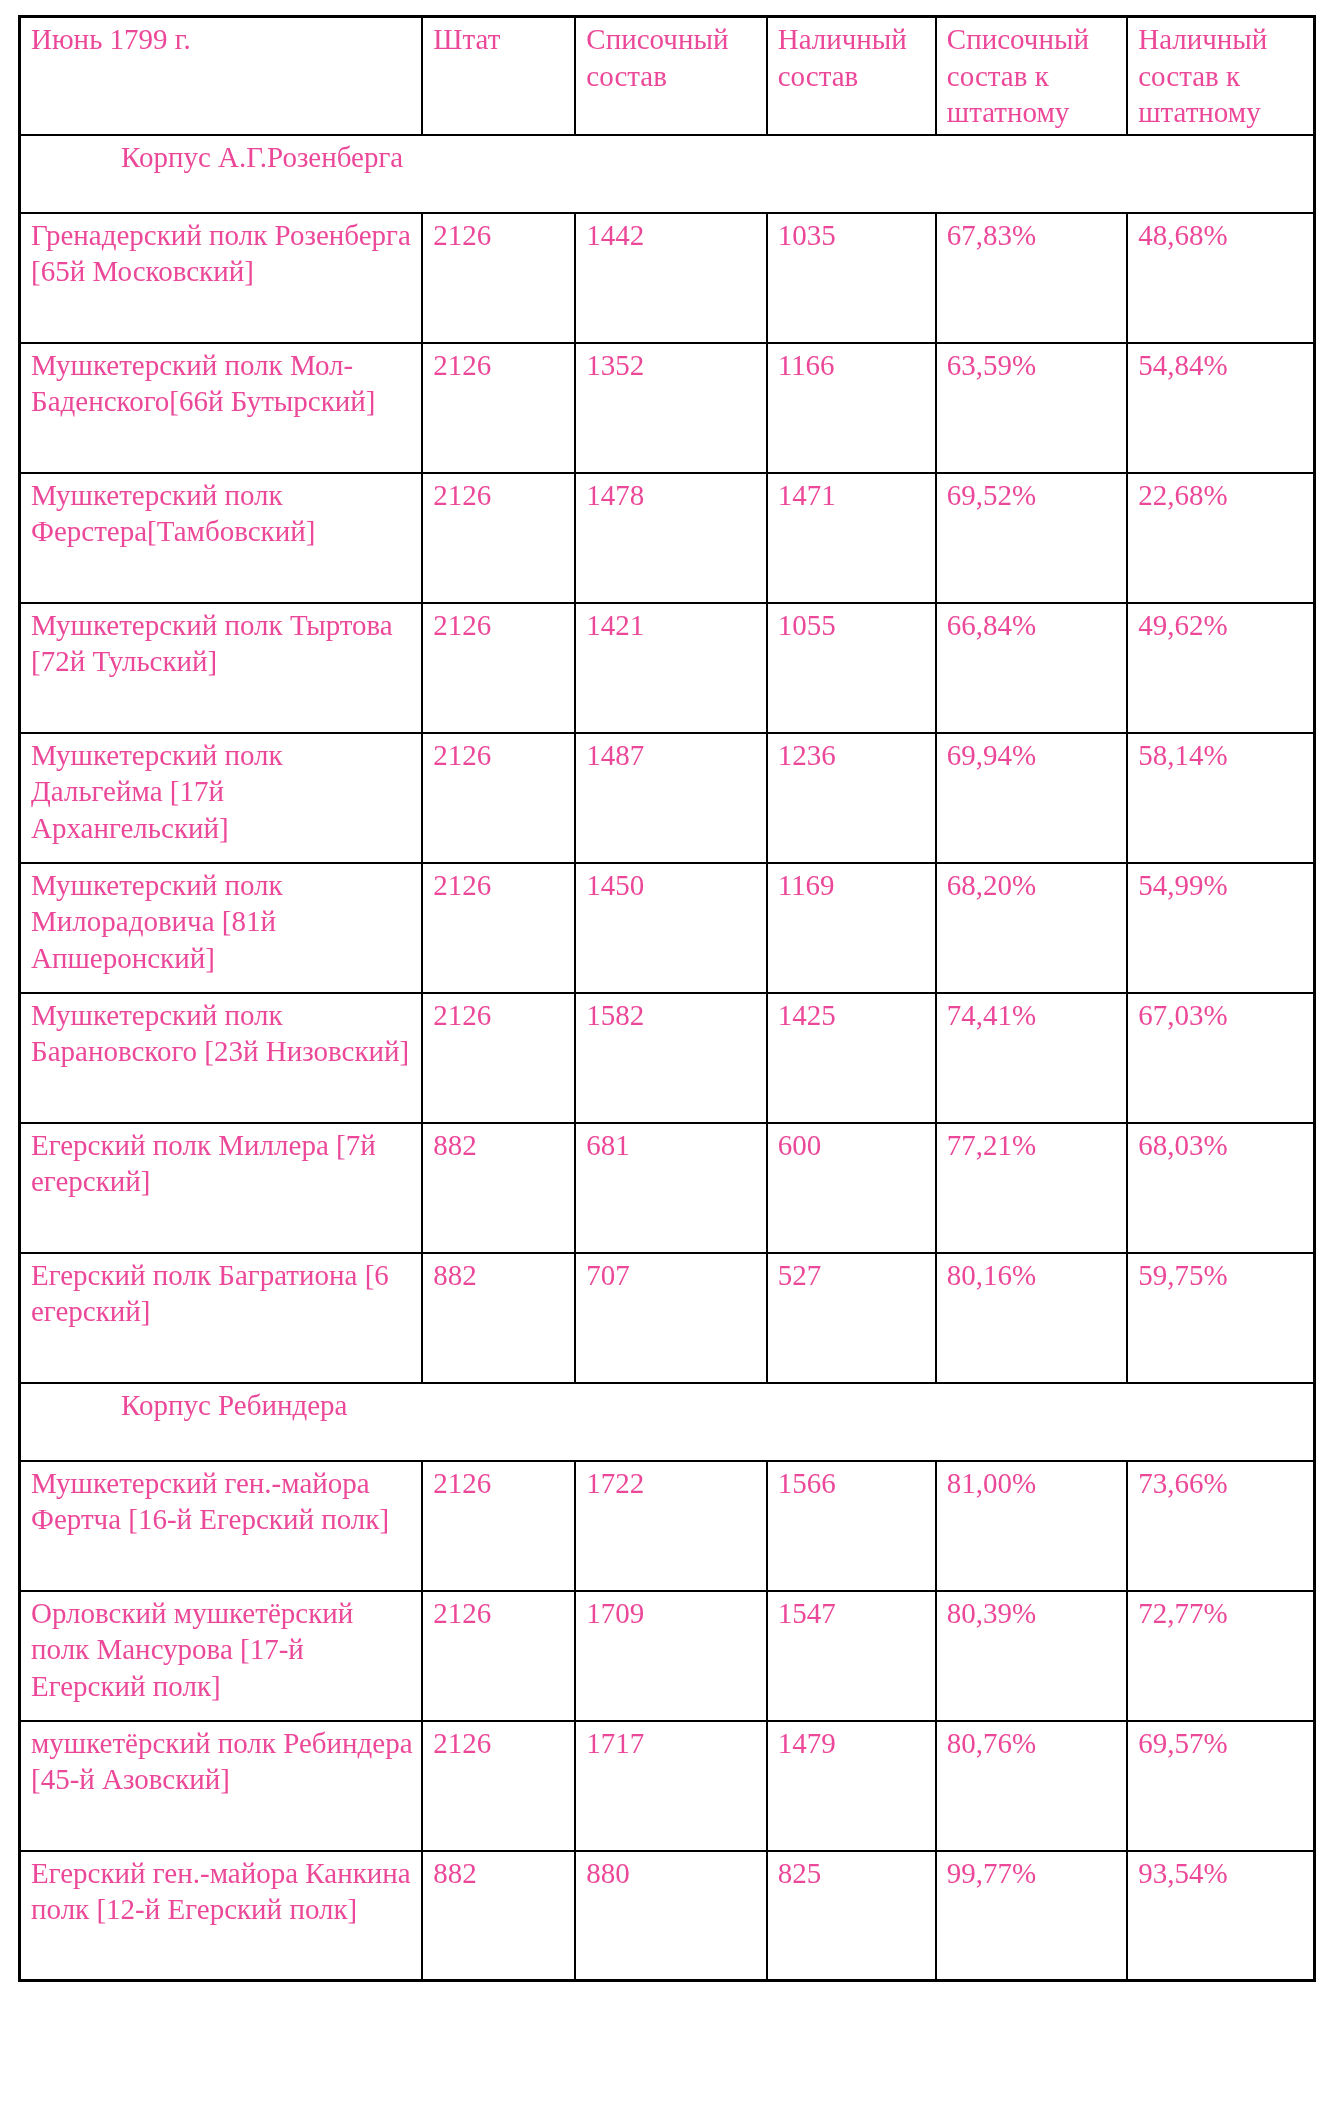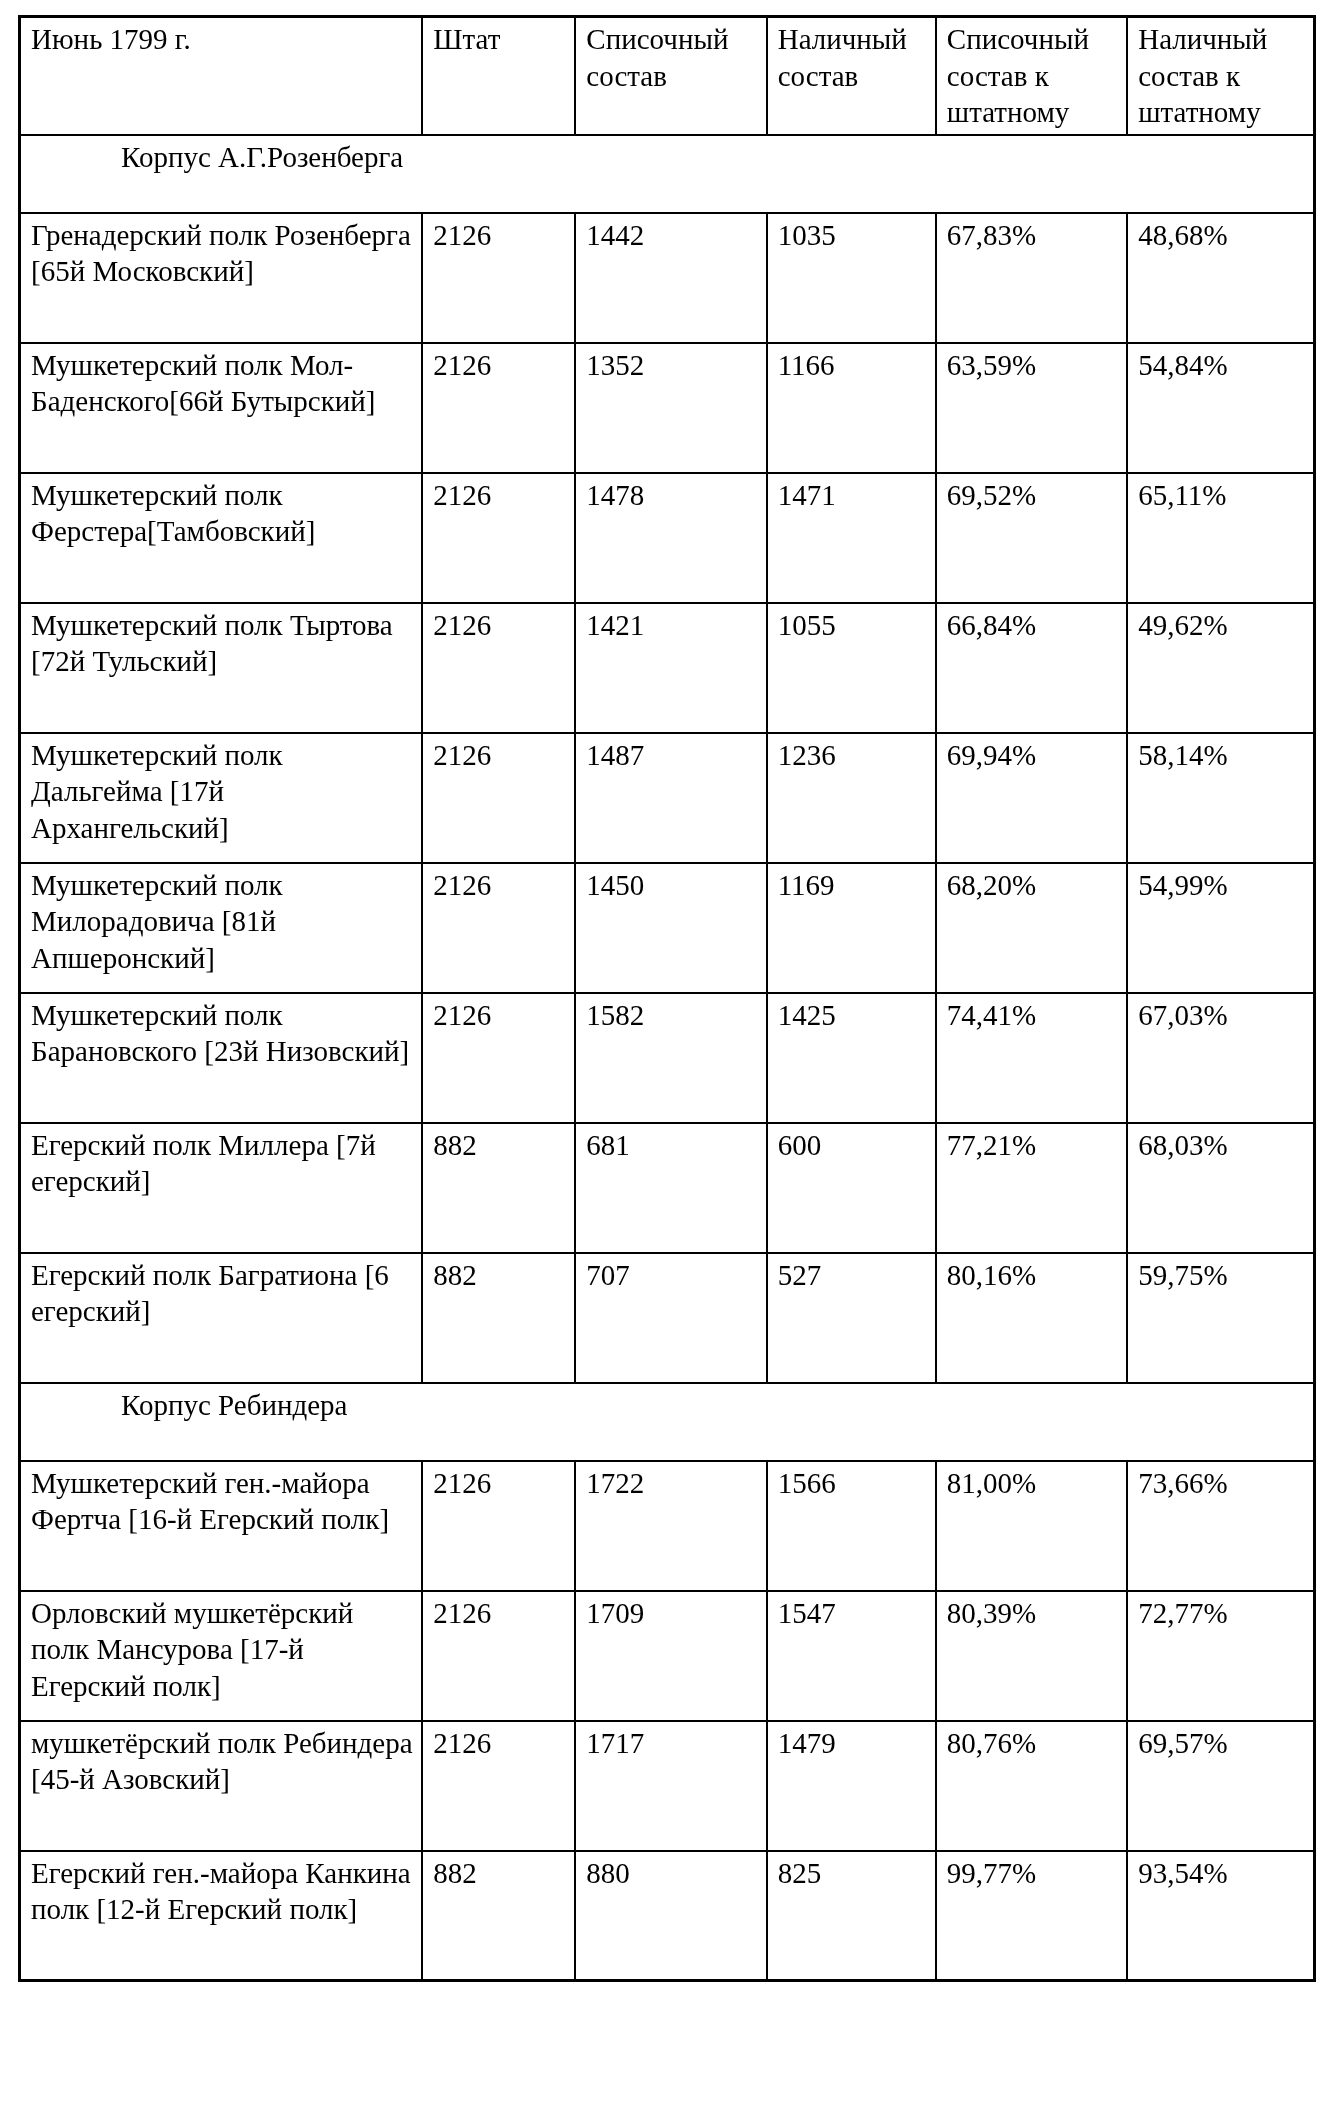--- a/index.html
+++ b/index.html
@@ -15,21 +15,21 @@
   }
   .page {
     padding: 15px 18px 20px 18px;
   }
   table.report {
     border-collapse: collapse;
     table-layout: fixed;
     width: 1298px;
     font-size: 29px;
     line-height: 1.26;
-    color: #000000;
+    color: #ec4899;
   }
   table.report td {
     border: 2px solid #000000;
     vertical-align: top;
     text-align: left;
     padding: 3px 6px 3px 10px;
     overflow: hidden;
     word-wrap: break-word;
   }
   table.report { border: 3px solid #000000; }
@@ -92,21 +92,21 @@
         <td>54,84%</td>
       </tr>
 
 
       <tr class="data-row">
         <td>Мушкетерский полк Ферстера[Тамбовский]</td>
         <td>2126</td>
         <td>1478</td>
         <td>1471</td>
         <td>69,52%</td>
-        <td>65,11%</td>
+        <td>22,68%</td>
       </tr>
 
       <tr class="data-row">
         <td>Мушкетерский полк Тыртова [72й Тульский]</td>
         <td>2126</td>
         <td>1421</td>
         <td>1055</td>
         <td>66,84%</td>
         <td>49,62%</td>
       </tr>

